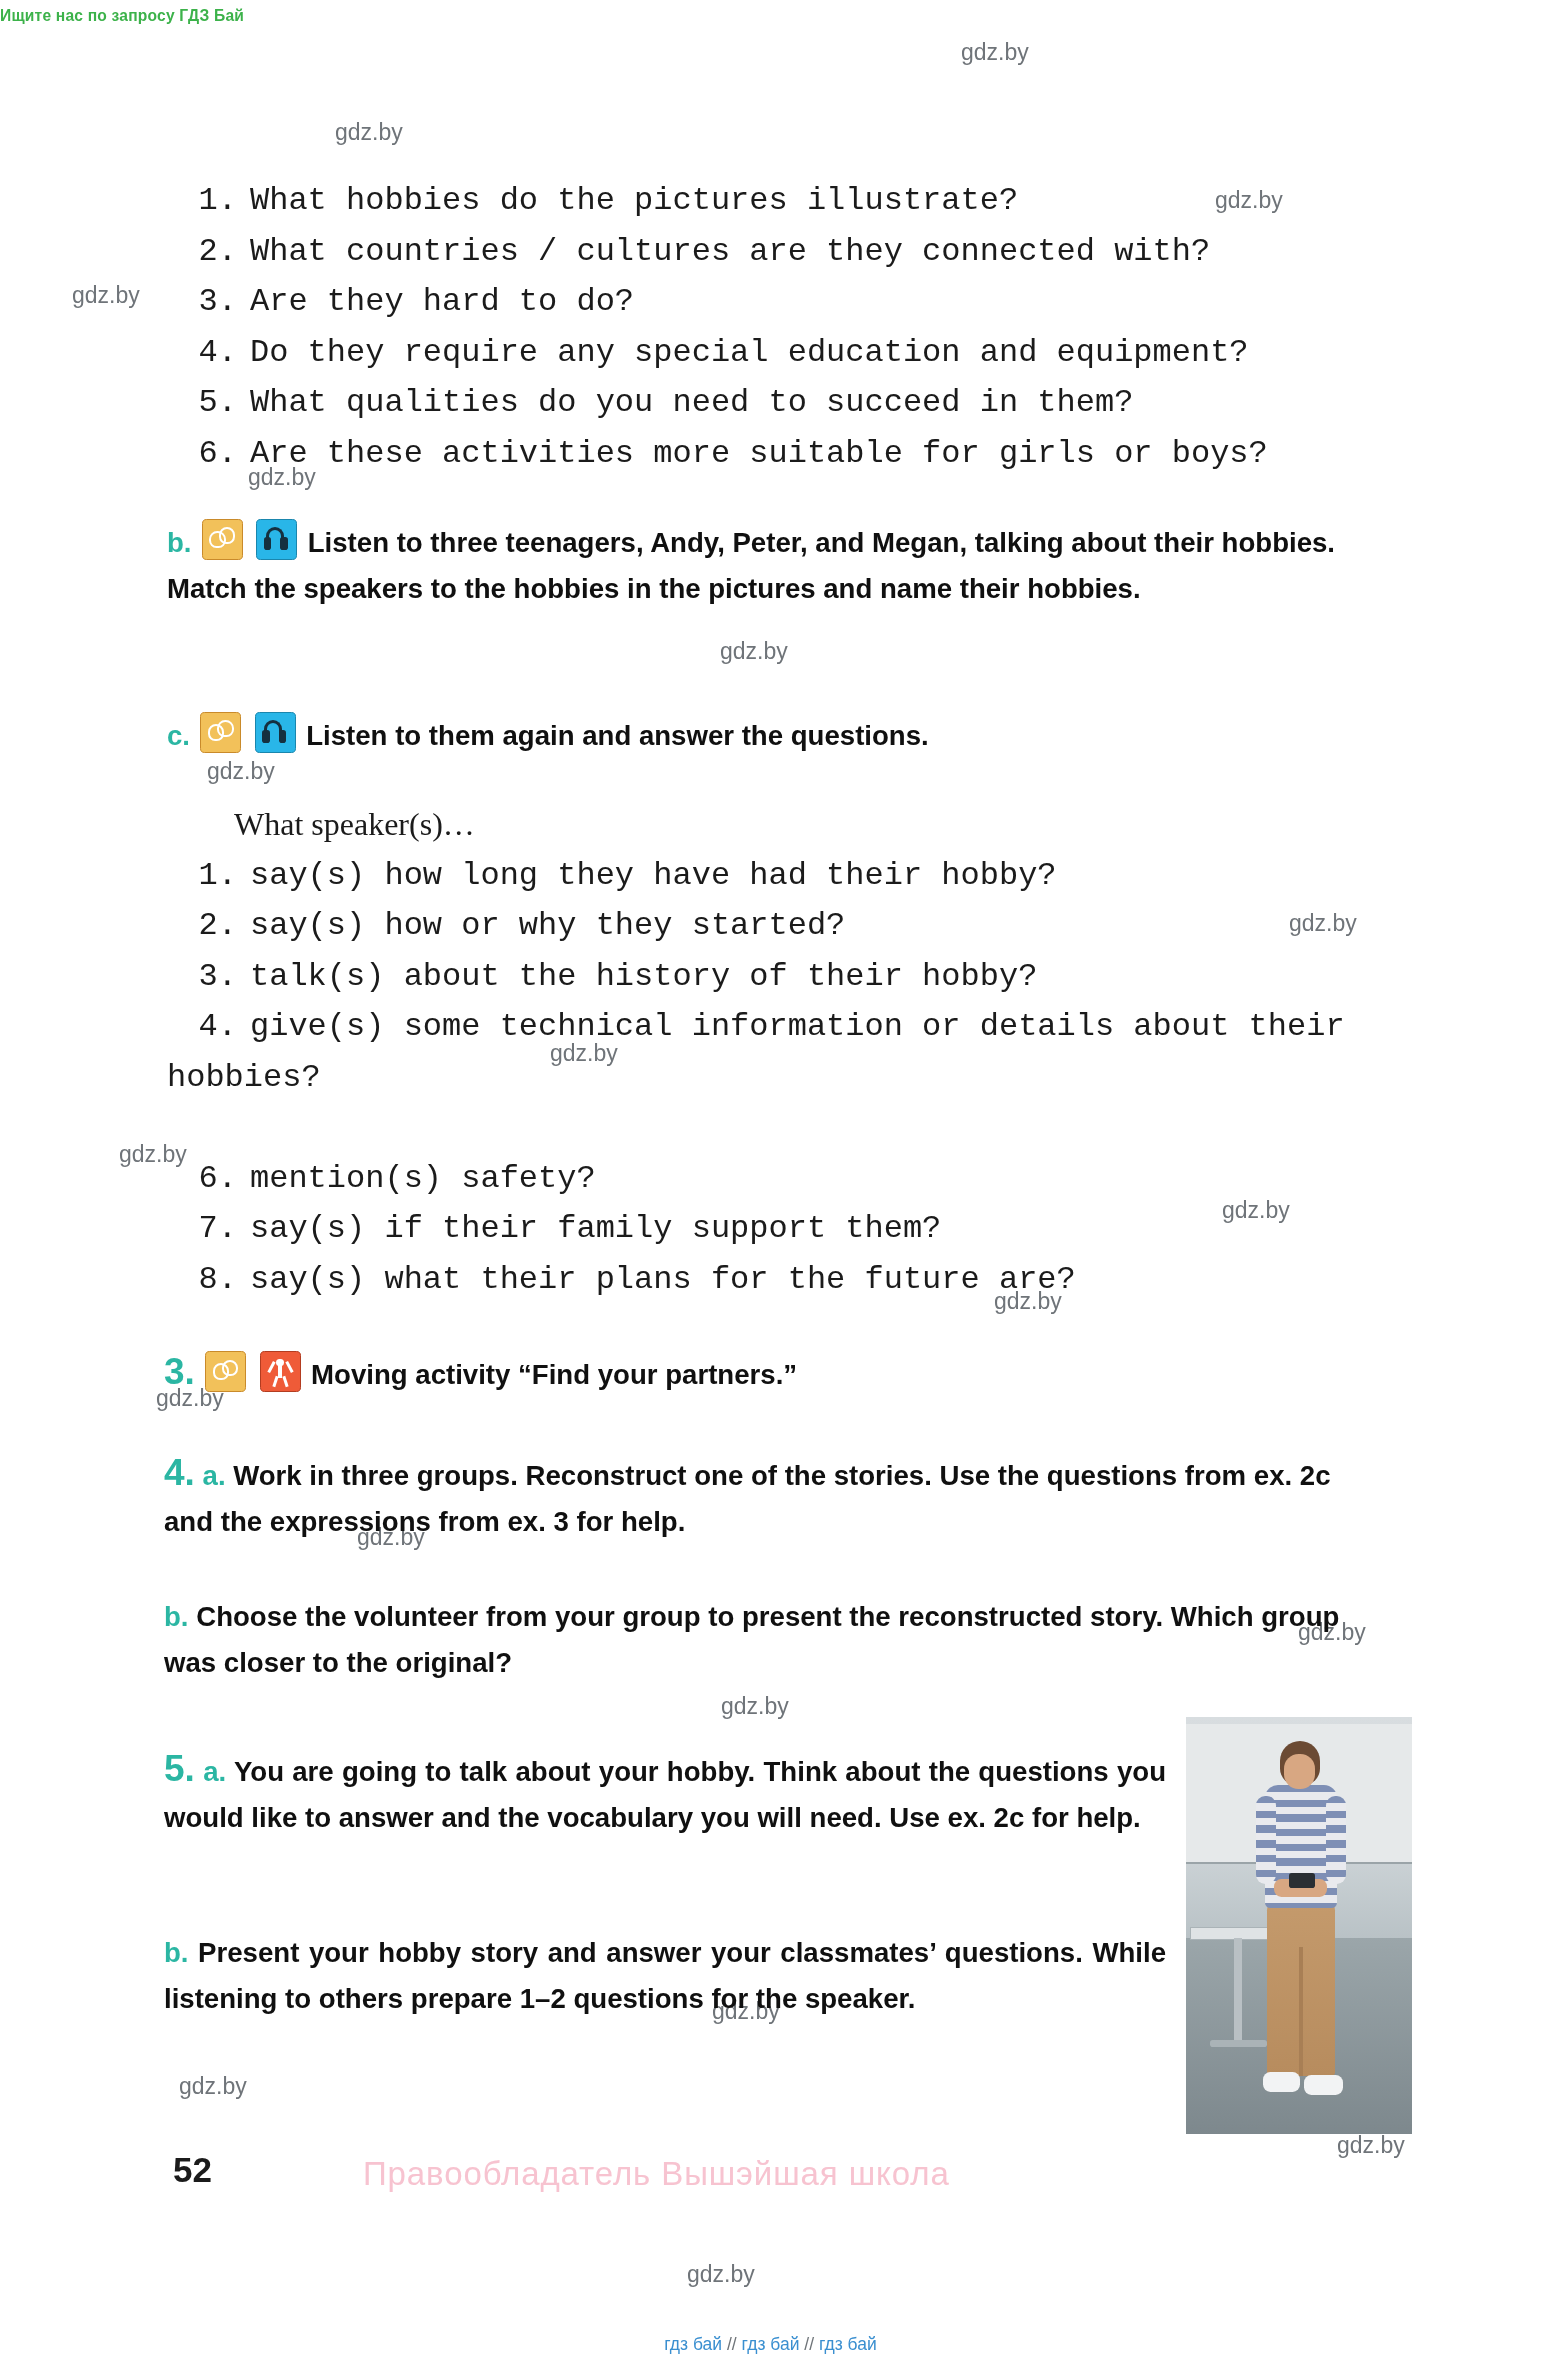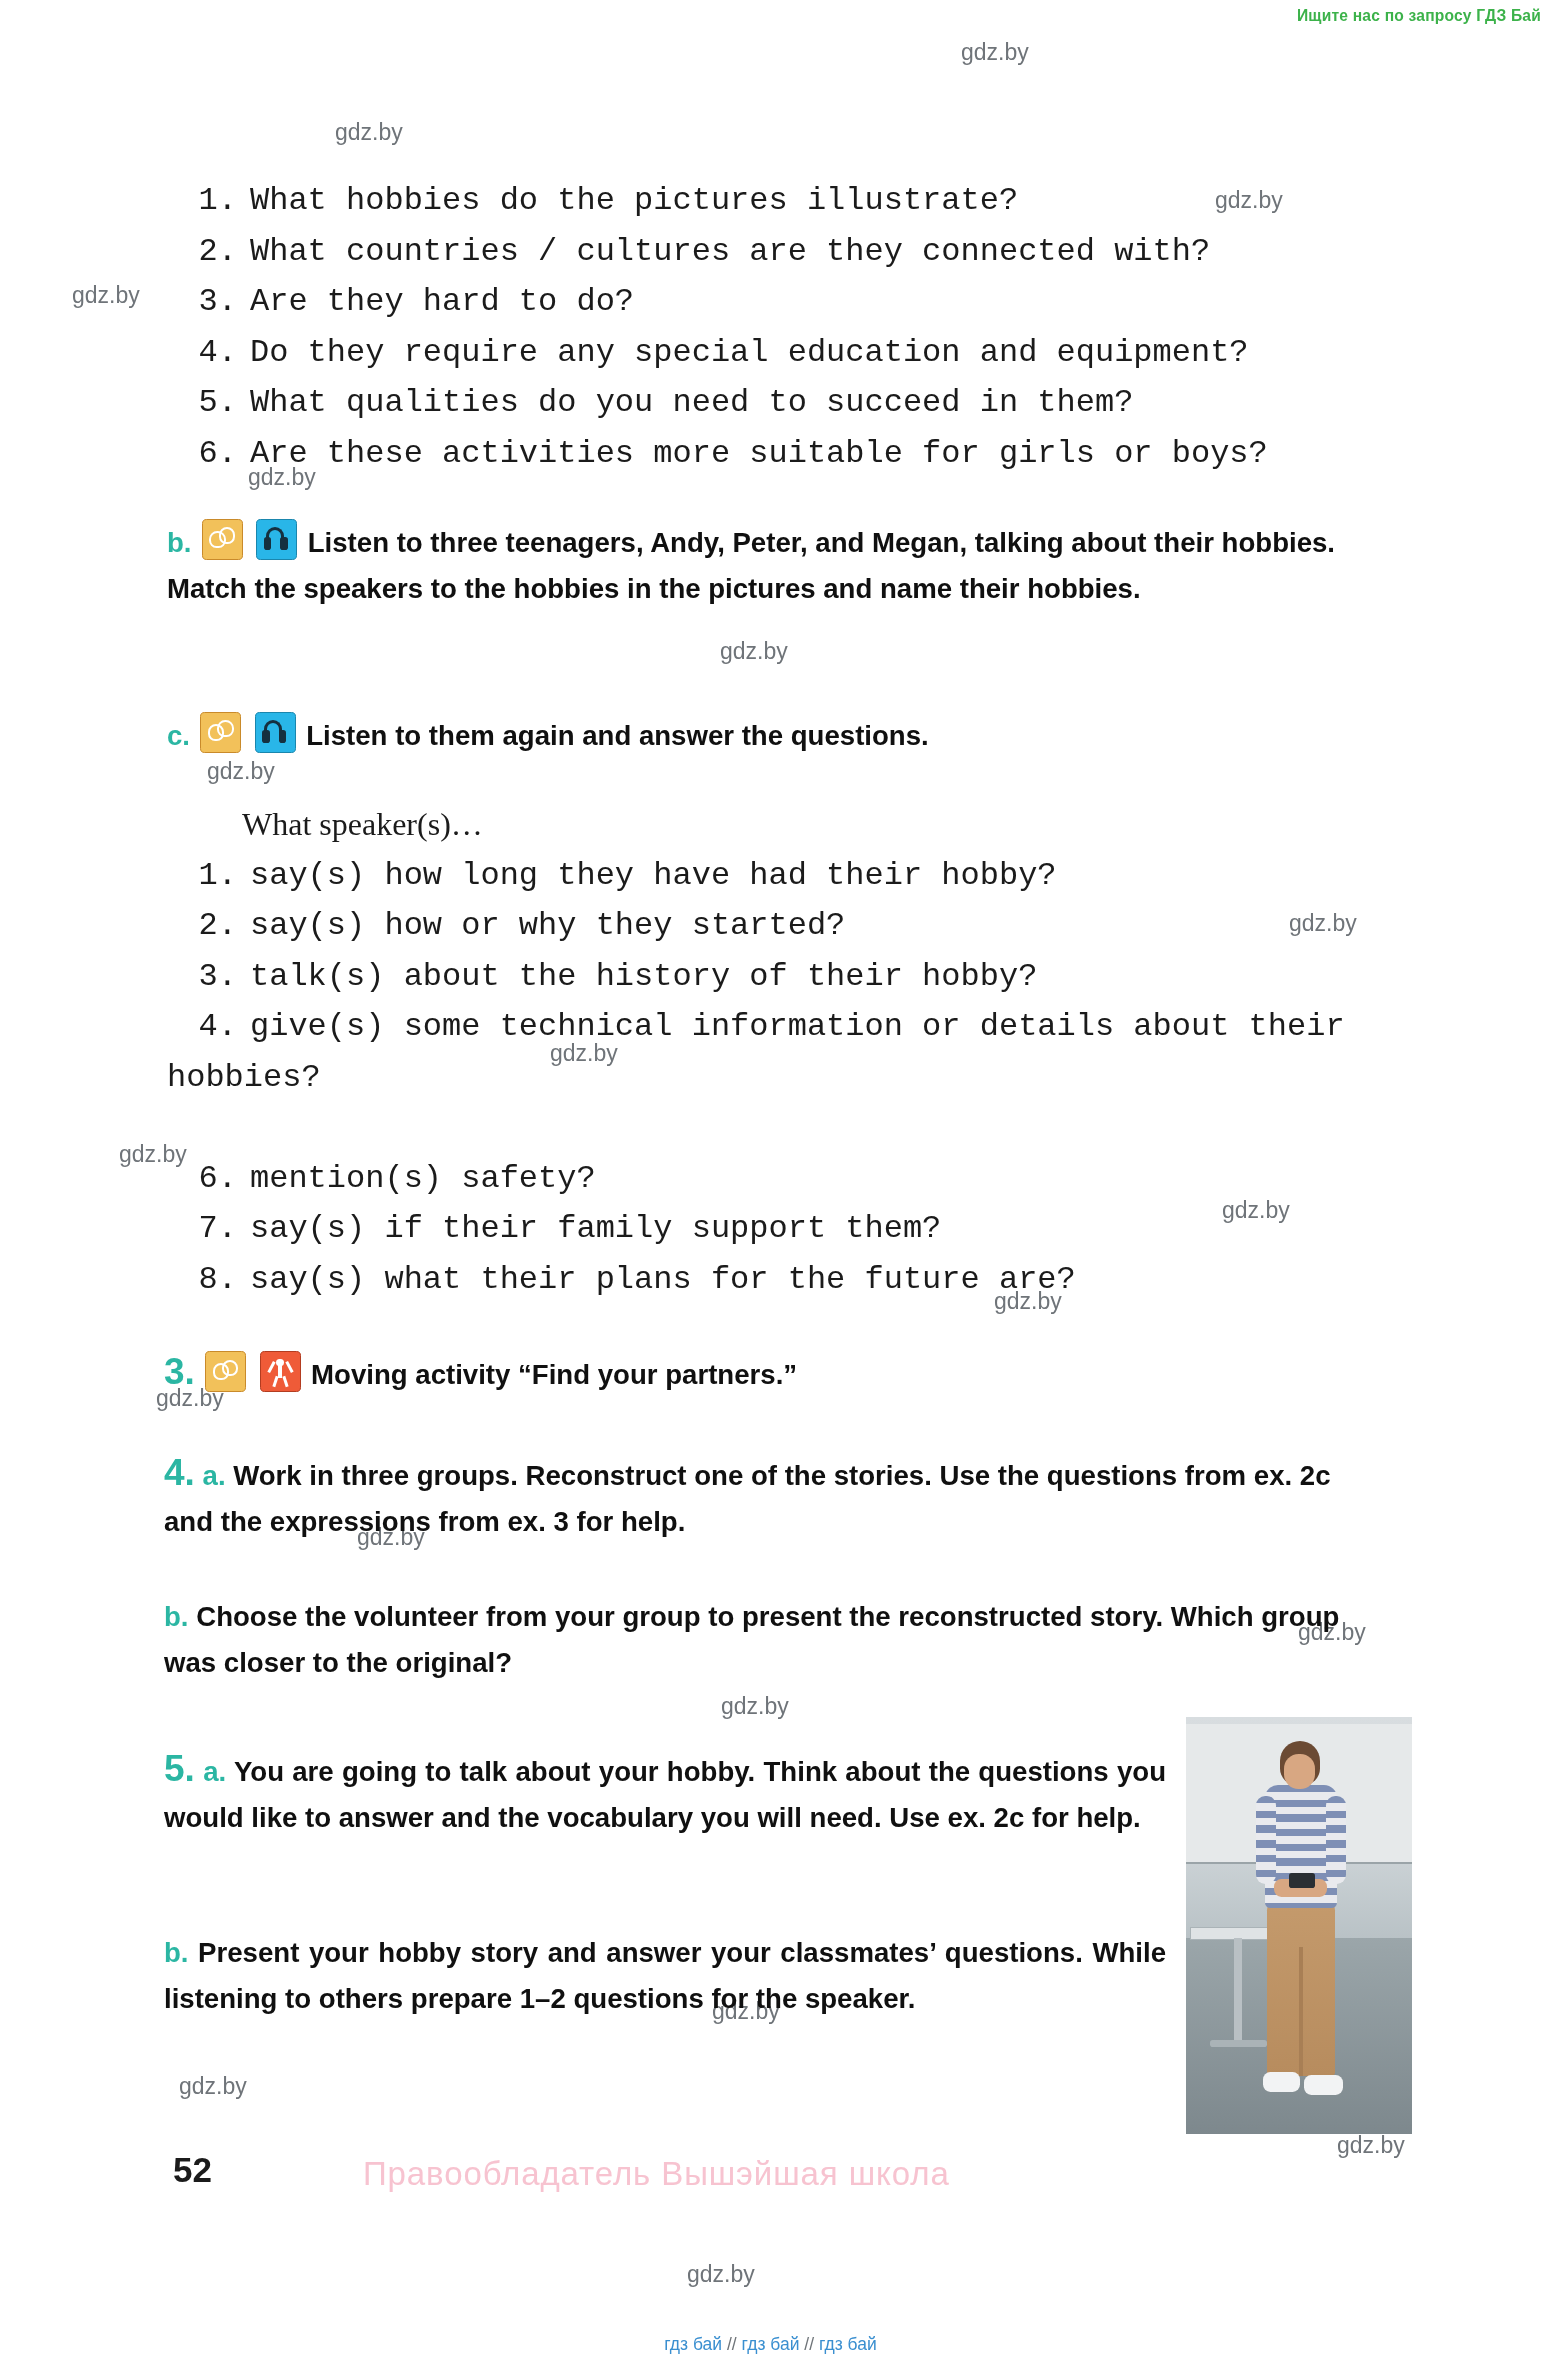--- a/index.html
+++ b/index.html
@@ -19,21 +19,21 @@
     width: 1541px;
     height: 2377px;
   }
 
   
   .top-banner {
     position: absolute;
     top: 7.4px;
     left: 0;
     width: 1541px;
-    text-align: right;
+    text-align: left;
     font-family: "Liberation Sans", sans-serif;
     font-size: 15.6px;
     font-weight: bold;
     color: #3cb24a;
     letter-spacing: 0.2px;
   }
 
   
   .wm {
     position: absolute;
@@ -342,21 +342,21 @@
     <span>Listen to them again and answer the questions.</span>
   </div>
 
   <div class="bold-sans" style="position:absolute; left:167px; top:519px; width:1213px;">
     <span class="letter">b.</span>
     <span class="icon icon-pair"></span>
     <span class="icon icon-head"><span class="band"></span><span class="cupL"></span><span class="cupR"></span></span>
     <span>Listen to three teenagers, Andy, Peter, and Megan, talking about their hobbies. Match the speakers to the hobbies in the pictures and name their hobbies.</span>
   </div>
 
-  <div class="para" style="left:234px; top:806px;margin-left:8px;">What speaker(s)…</div>
+  <div class="para" style="left:234px; top:806px;">What speaker(s)…</div>
 
   <div class="numlist" style="left:184px; top:857px;">
     <span class="n">1.</span><span>say(s) how long they have had their hobby?</span>
   </div>
   <div class="numlist" style="left:184px; top:907px;">
     <span class="n">2.</span><span>say(s) how or why they started?</span>
   </div>
   <div class="numlist" style="left:184px; top:958px;">
     <span class="n">3.</span><span>talk(s) about the history of their hobby?</span>
   </div>

